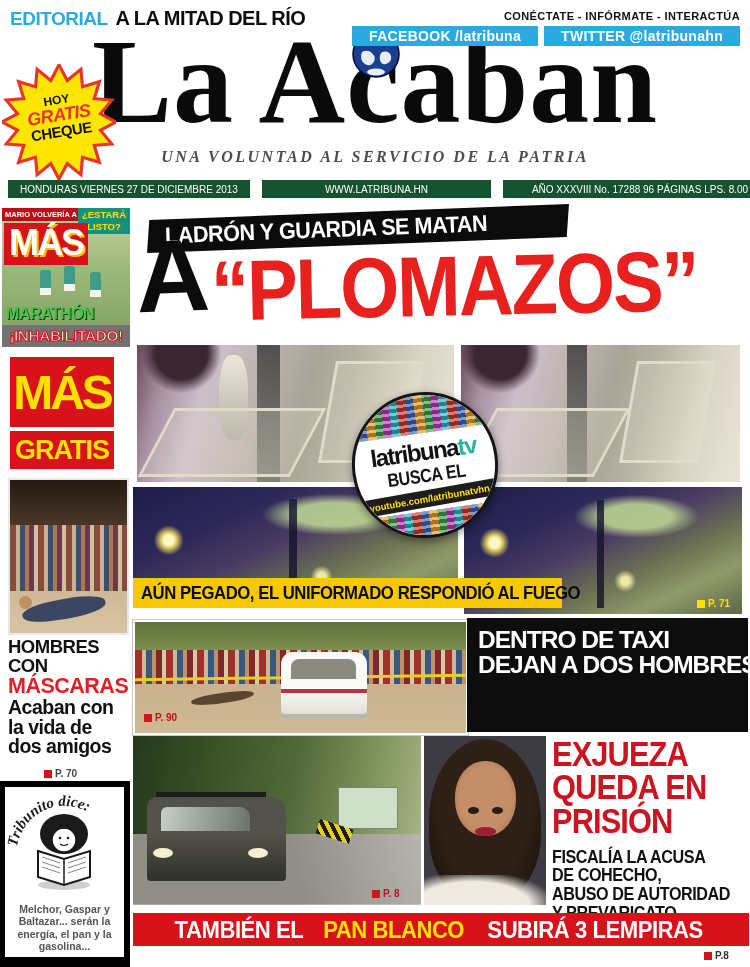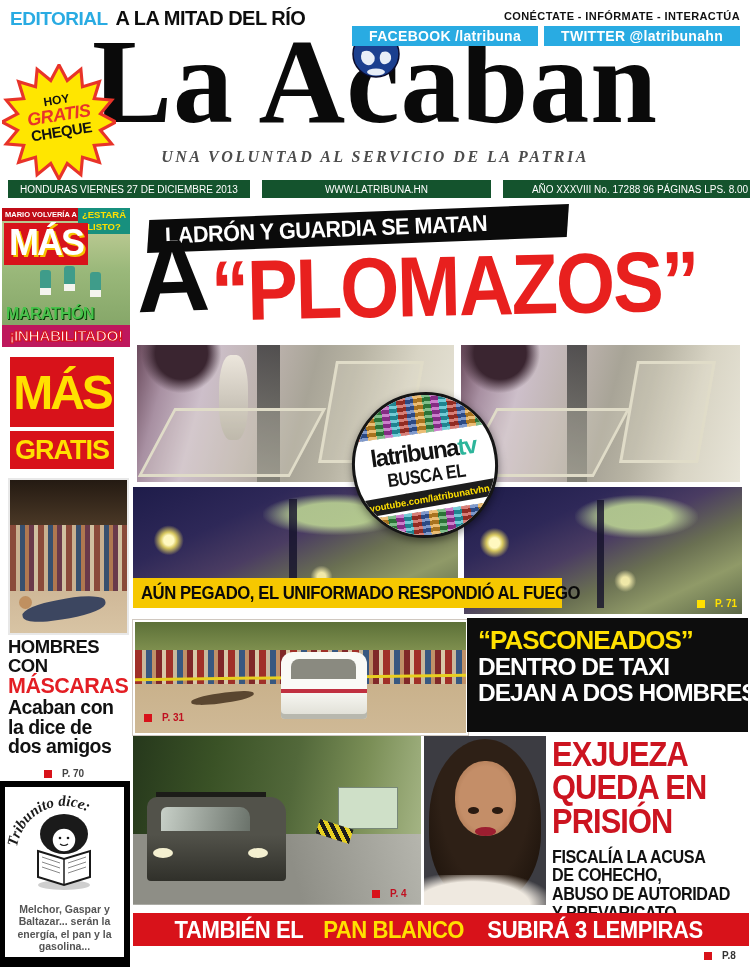--- a/index.html
+++ b/index.html
@@ -41,21 +41,21 @@
   .mt-player{position:absolute;width:11px;height:18px;background:#3f9c8a;border-radius:3px 3px 0 0;}
   .mt-player::after{content:"";position:absolute;left:0;top:18px;width:11px;height:7px;background:#f4f4ee;}
   .mt-topstrip{position:absolute;left:0;top:0;width:100%;height:13px;background:#c00b16;color:#fff;
     font-size:7.5px;font-weight:900;line-height:13px;padding-left:3px;box-sizing:border-box;}
   .mt-toplisto{position:absolute;right:0;top:0;width:52px;height:26px;background:#17907e;color:#ffe000;
     font-size:9.5px;font-weight:900;line-height:12px;text-align:center;padding-top:1px;box-sizing:border-box;}
   .mt-logo{position:absolute;left:2px;top:15px;background:#d8121a;color:#fff;font-size:36px;font-weight:900;
     line-height:1;padding:2px 5px 4px;letter-spacing:-2px;text-shadow:2px 2px 0 #f5c400;}
   .mt-marathon{position:absolute;left:4px;bottom:24px;font-size:16px;font-weight:900;color:#46c24a;
     letter-spacing:-.5px;text-shadow:1px 1px 0 #063d06;}
-  .mt-inhab{position:absolute;left:0;bottom:0;width:100%;background:#be185d;text-align:center;
+  .mt-inhab{position:absolute;left:0;bottom:0;width:100%;background:#737373;text-align:center;
     font-size:15.5px;font-weight:900;color:#fff;-webkit-text-stroke:1.1px #d8121a;
     text-shadow:0 0 1px #d8121a;letter-spacing:-.5px;padding:2px 0;}
 
   
   .kicker{position:absolute;left:148px;top:212px;width:420px;height:33px;background:#0b0b0b;
     transform:rotate(-2.2deg) skewX(-6deg);display:flex;align-items:center;z-index:4;}
   .kicker span{color:#fff;font-weight:900;font-size:23px;padding-left:18px;letter-spacing:-.5px;
     transform:skewX(6deg) scaleX(.94);transform-origin:left;white-space:nowrap;}
   .bighead-a{position:absolute;left:136px;top:228px;font-size:102px;font-weight:900;color:#0b0b0b;
     line-height:.95;transform:rotate(-2deg);z-index:4;}
@@ -77,21 +77,21 @@
     background-size:100% 45px, 100% 66px, 100% 100%;
     background-position:0 0, 0 45px, 0 0;background-repeat:no-repeat;}
   .body-blob{position:absolute;left:10%;bottom:9%;width:72%;height:13%;background:#3c4660;
     border-radius:45%;transform:rotate(-10deg);}
   .body-head{position:absolute;left:8%;bottom:16%;width:13px;height:13px;background:#c09060;border-radius:50%;}
 
   .hombres{position:absolute;left:8px;top:638px;width:122px;line-height:1.02;}
   .h-l1{font-size:18.5px;font-weight:900;color:#111;letter-spacing:-.5px;}
   .h-l2{font-size:21.5px;font-weight:900;color:#e31e24;letter-spacing:-.5px;}
   .h-l3{font-size:19.5px;font-weight:900;color:#111;letter-spacing:-.5px;}
-  .pref{font-size:10px;font-weight:700;color:#444;display:flex;align-items:center;gap:10px;}
+  .pref{font-size:10px;font-weight:700;color:#444;display:flex;align-items:center;gap:3px;}
   .sq{display:inline-block;width:8px;height:8px;background:#d8121a;}
   .sq.y{background:#ffe000;}
   #p70{position:absolute;left:8px;top:768px;padding-left:36px;}
 
   .black-col{position:absolute;left:0;top:781px;width:130px;height:186px;background:#000;}
   .trib-card{position:absolute;left:5px;top:6px;width:119px;height:170px;background:#fff;}
   .trib-caption{position:absolute;left:4px;top:116px;width:111px;text-align:center;
     font-size:10.5px;font-weight:700;color:#555;line-height:1.18;}
 
   
@@ -280,21 +280,21 @@
 
   <div class="photo crime-photo">
     <div class="body-blob"></div>
     <div class="body-head"></div>
   </div>
 
   <div class="hombres">
     <div class="h-l1">HOMBRES CON</div>
     <div class="h-l2">MÁSCARAS</div>
     <div class="h-l3">Acaban con</div>
-    <div class="h-l3">la dice de</div>
+    <div class="h-l3">la vida de</div>
     <div class="h-l3">dos amigos</div>
   </div>
   <div id="p70">
     <span class="pref">
         <span class="sq"></span>
     <span>P. 70</span>
       </span>
   </div>
 
   <div class="black-col">
@@ -360,40 +360,39 @@
   </div>
 
   <div class="photo taxi">
     <div class="tape"></div>
     <div class="taxi-car"></div>
     <div class="taxi-body"></div>
   </div>
   <div id="p65">
     <span class="pref">
         <span class="sq"></span>
-    <span>P. 31</span>
+    <span>P. 90</span>
       </span>
   </div>
   <div class="pasconeados">
-    <div class="pq">“PASCONEADOS”</div>
     <div class="pw">DENTRO DE TAXI</div>
     <div class="pw">DEJAN A DOS HOMBRES</div>
   </div>
 
   <div class="photo truck">
     <div class="truck-body"></div>
     <div class="headlight"></div>
     <div class="headlight h2"></div>
     <div class="checkpoint"></div>
     <div class="barrier"></div>
   </div>
   <div id="p10">
     <span class="pref">
         <span class="sq"></span>
-    <span>P. 4</span>
+    <span>P. 8</span>
       </span>
   </div>
 
   <div class="photo woman">
     <div class="hair"></div>
     <div class="face"></div>
     <div class="eye l"></div>
     <div class="eye r"></div>
     <div class="lips"></div>
     <div class="boa"></div>

